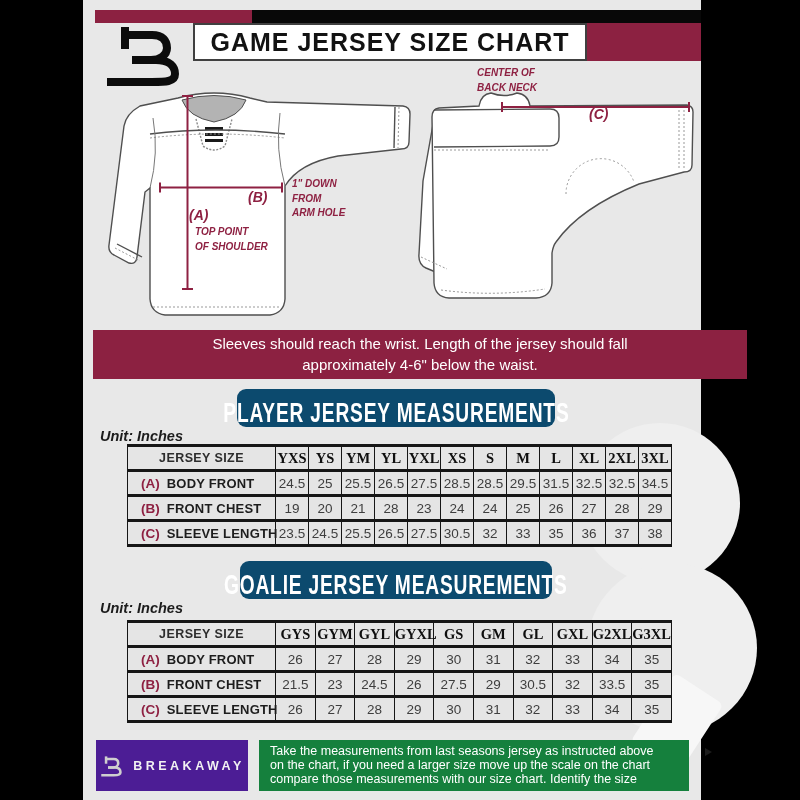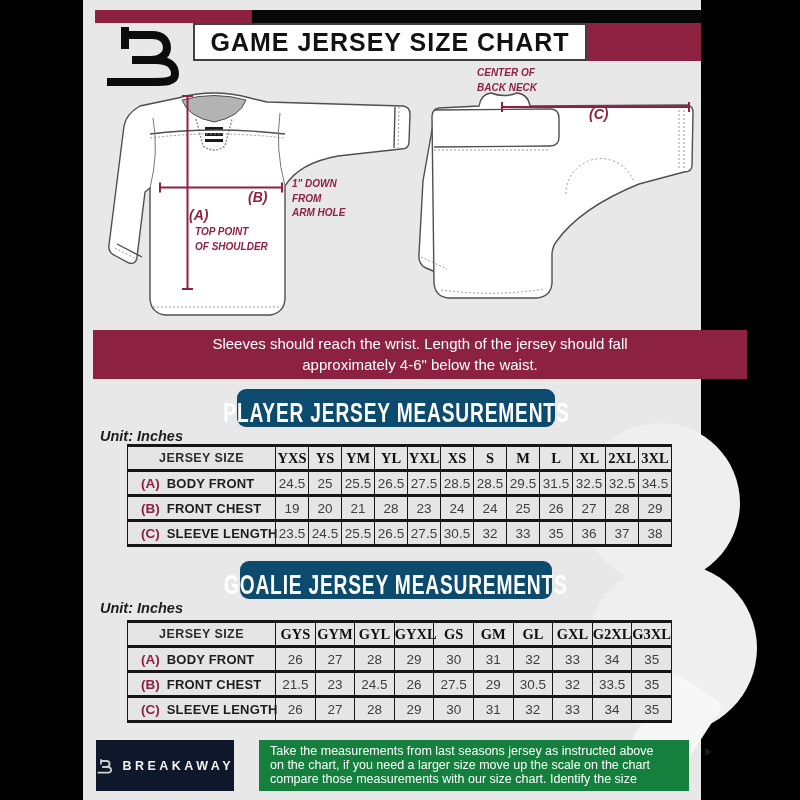--- a/index.html
+++ b/index.html
@@ -85,21 +85,21 @@
   .size-table th:first-child,.size-table td:first-child{width:148px;}
   .corner-cell{font-size:12.5px;font-weight:600;letter-spacing:0.4px;color:#2d2d2d;}
   .size-cell{font-size:14.5px;font-weight:bold;color:#0f0f0f;font-family:Liberation Serif, serif;}
   .label-cell{text-align:left !important;padding-left:13px !important;white-space:nowrap;}
   .row-key{color:#8e2142;font-weight:bold;font-size:13.5px;margin-right:7px;}
   .row-label{color:#1d1d1d;font-weight:600;font-size:13px;letter-spacing:0.2px;}
   .value-cell{font-size:13.5px;color:#3e3e3e;}
 
   
   .footer-black{
-    left:96px;top:740px;width:138px;height:51px;background:#0f172a;
+    left:96px;top:740px;width:152px;height:51px;background:#4c1d95;
     display:flex;align-items:center;justify-content:center;gap:8px;
   }
   .footer-wordmark{color:#f2f2f2;font-size:12.5px;font-weight:bold;letter-spacing:3.5px;}
   .footer-maroon{
     left:259px;top:740px;width:430px;height:51px;background:#15803d;box-sizing:border-box;
     padding:5px 8px 5px 11px;color:#fff;font-size:12.5px;line-height:13.8px;
   }
   .footer-maroon div{white-space:nowrap;}
   .cursor-artifact{
     left:705px;top:748px;width:0;height:0;

